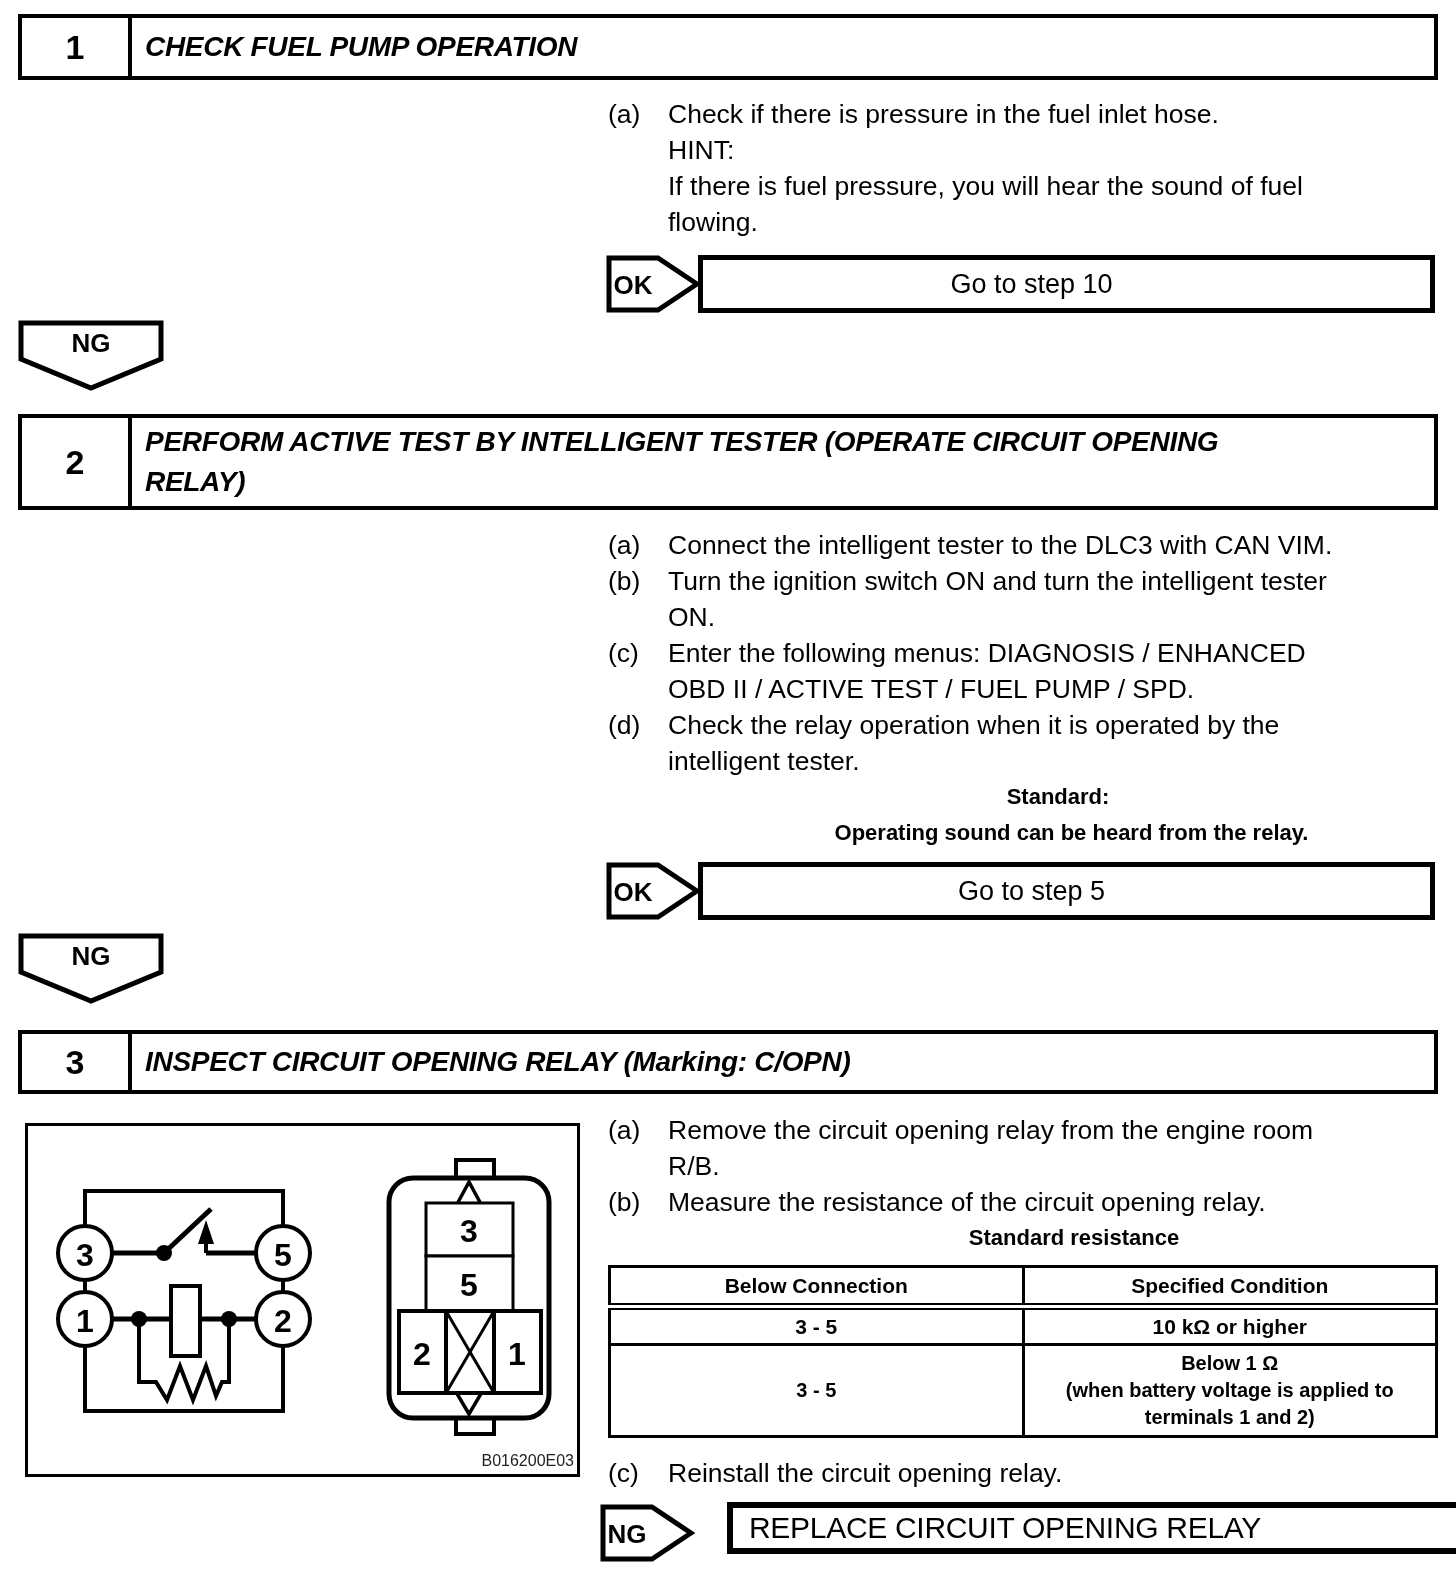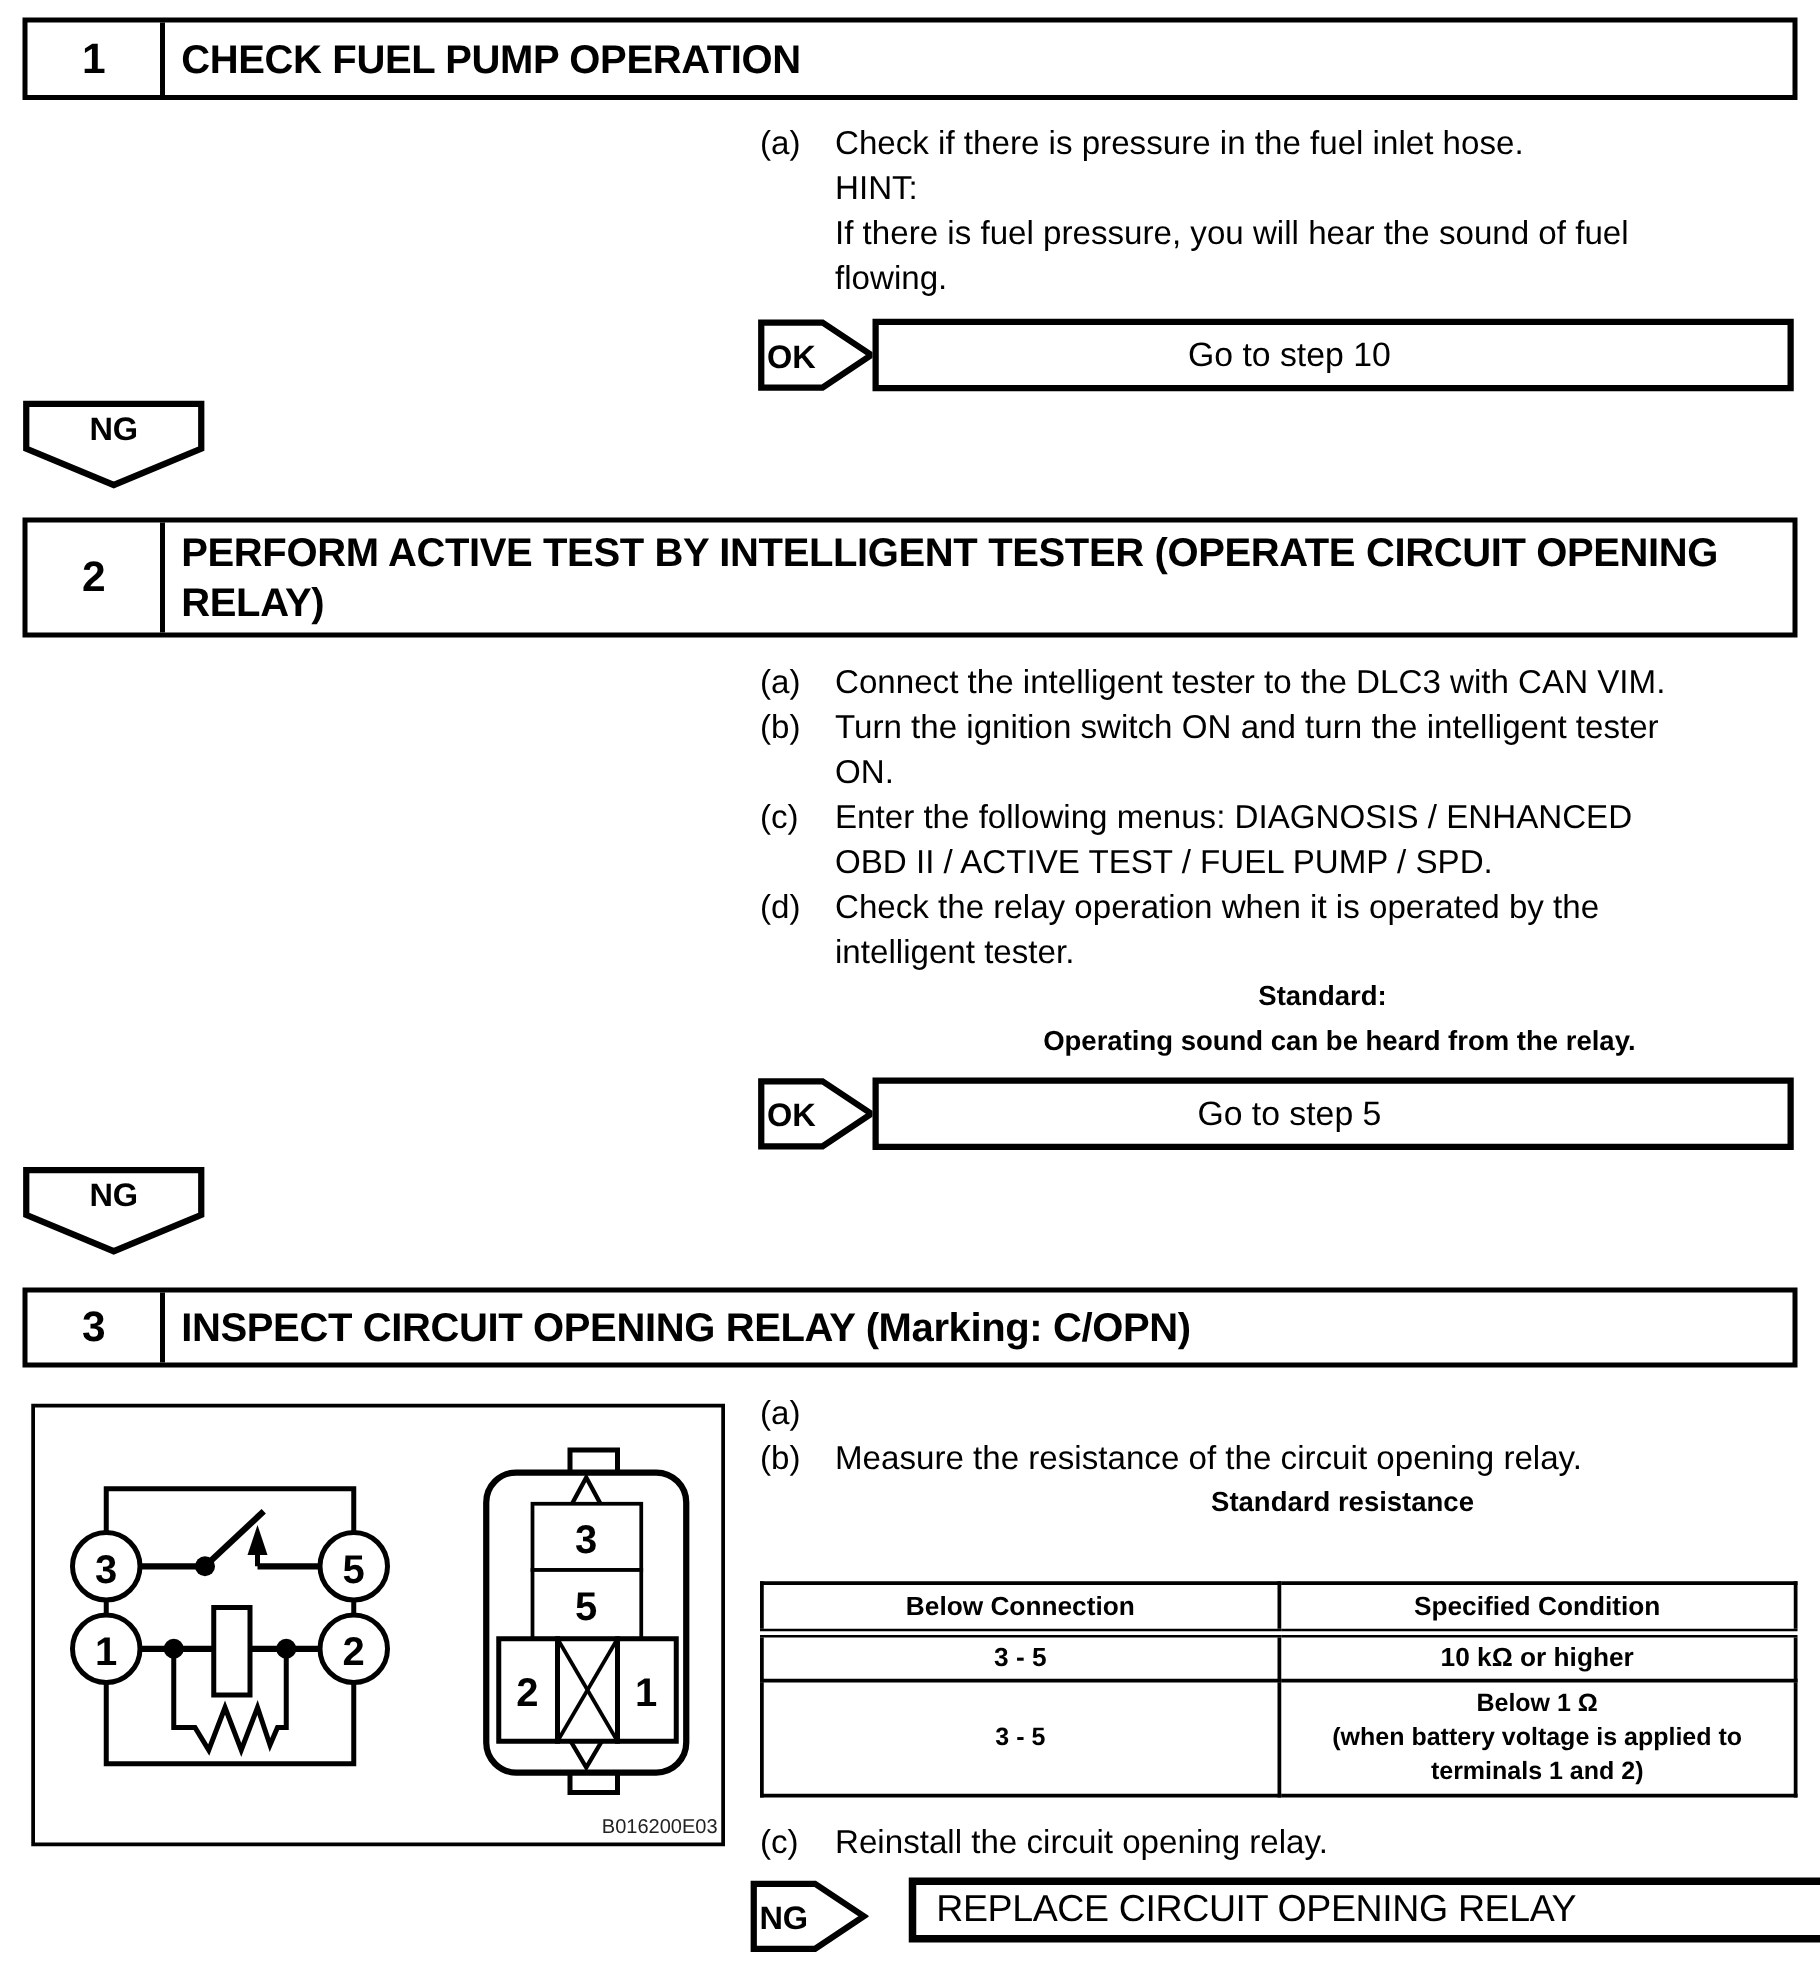--- a/index.html
+++ b/index.html
@@ -4,21 +4,21 @@
 <style>
   html,body{margin:0;padding:0;background:#fff;}
   .page{
     position:relative;width:1456px;height:1578px;background:#ffffff;
     font-family:"Liberation Sans",sans-serif;color:#000;overflow:hidden;
   }
   .abs{position:absolute;}
   
   .step-header{display:flex;border:4px solid #000;background:#fff;box-sizing:border-box;}
   .step-num{width:106px;flex:none;border-right:4px solid #000;display:flex;align-items:center;justify-content:center;font-weight:700;font-size:34px;}
-  .step-title{flex:1;display:flex;align-items:center;font-weight:700;font-size:32px;line-height:40px;padding-left:13px;white-space:pre-line;letter-spacing:-0.3px;}
+  .step-title{flex:1;display:flex;align-items:center;font-weight:700;font-size:28px;line-height:40px;padding-left:13px;white-space:pre-line;letter-spacing:-0.3px;font-style:italic;}
   
   .textcol{display:flex;flex-direction:column;}
   .item-row{display:flex;font-size:26.5px;line-height:36px;}
   .item-label{width:60px;flex:none;}
   .item-text{white-space:pre-line;}
   .std-line{font-size:22px;line-height:36px;font-weight:700;text-align:center;}
   .result-box{border:5px solid #000;box-sizing:border-box;display:flex;align-items:center;justify-content:center;font-weight:400;font-size:27px;background:#fff;}
   .result-goto{padding-right:70px;}
   .result-replace{border-width:6px;justify-content:flex-start;padding-left:16px;font-size:30px;letter-spacing:-0.3px;}
   
@@ -169,20 +169,22 @@
       <text x="394" y="228" text-anchor="middle" dominant-baseline="central" class="svg-num" style="font-size:32px;">2</text>
       <text x="489" y="228" text-anchor="middle" dominant-baseline="central" class="svg-num" style="font-size:32px;">1</text>
 
       <text x="546" y="340" text-anchor="end" class="svg-code">B016200E03</text>
     </svg>
   </div>
 
   <div class="abs textcol" style="left:608px;top:1112px;width:840px;">
     <div class="item-row">
       <div class="item-label">(a)</div>
+      <div class="item-text">Remove the circuit opening relay from the engine room
+R/B.</div>
     </div>
     <div class="item-row">
       <div class="item-label">(b)</div>
       <div class="item-text">Measure the resistance of the circuit opening relay.</div>
     </div>
     <div class="std-line" style="margin-left:92px;">Standard resistance</div>
   </div>
 
   <table class="abs spec-table" style="left:608px;top:1265px;">
     <thead>

